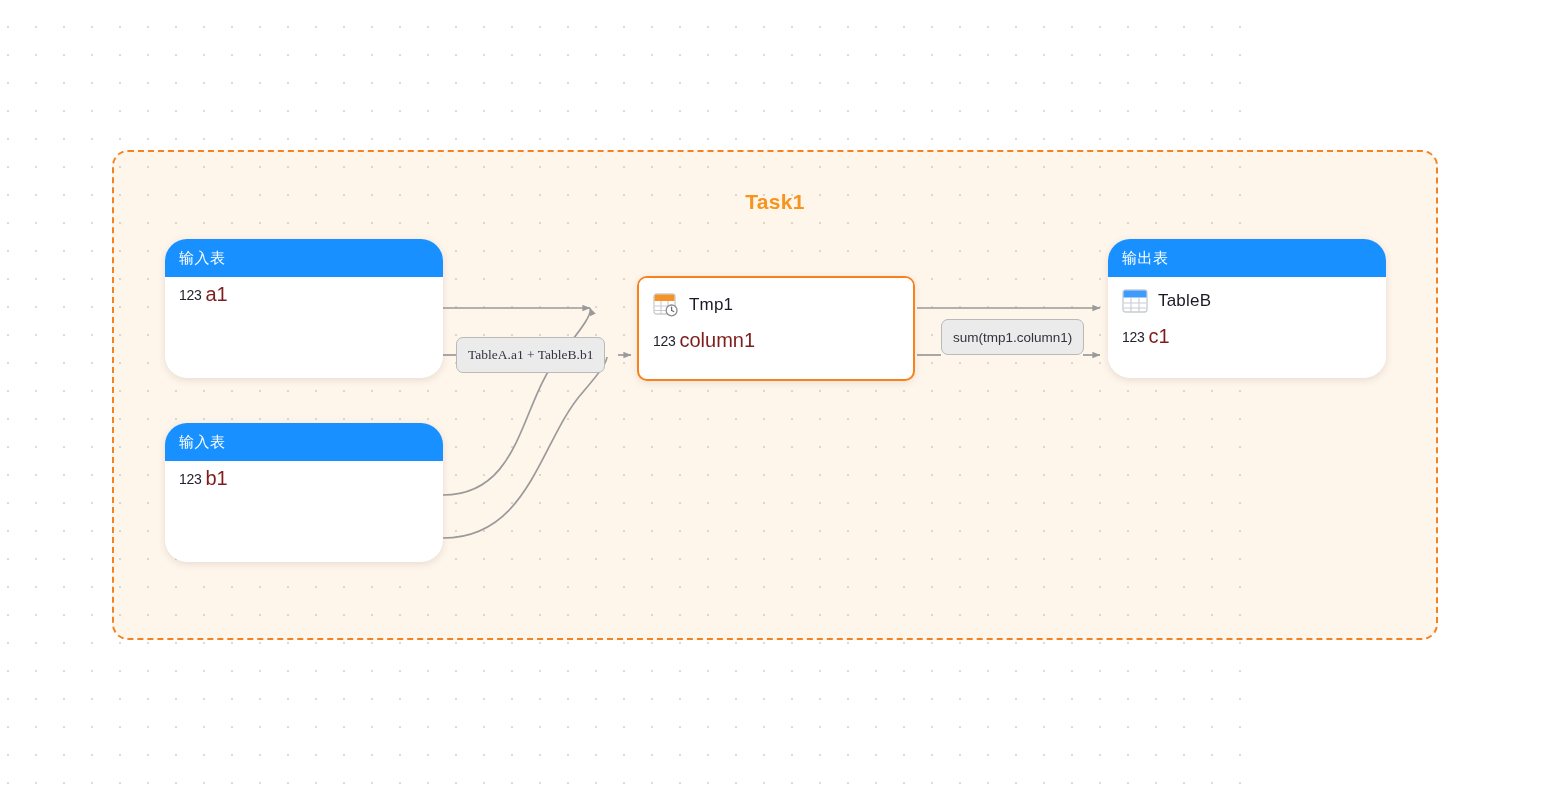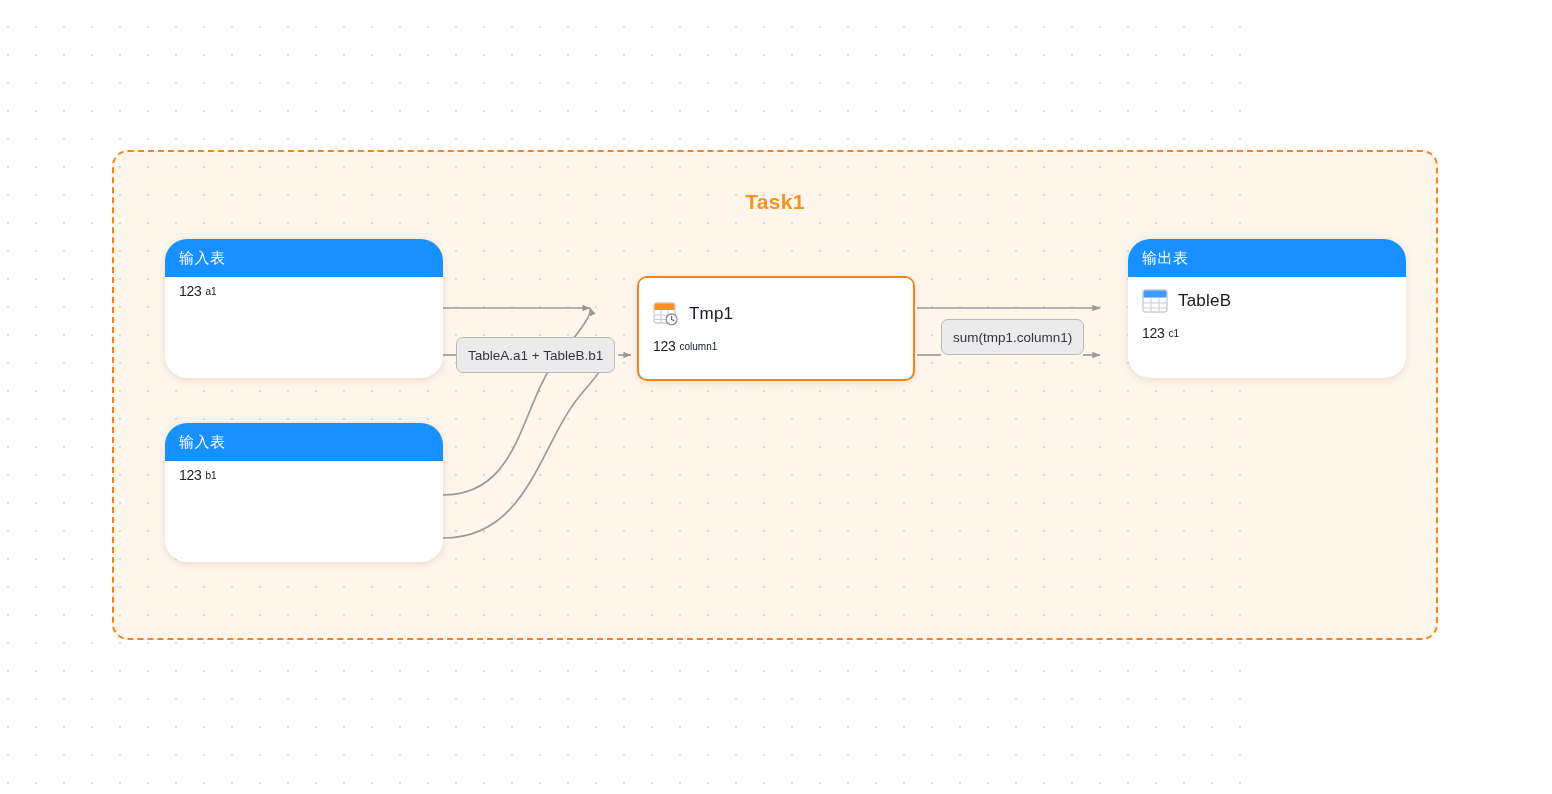--- a/index.html
+++ b/index.html
@@ -96,39 +96,39 @@
     padding: 6px 14px 16px 14px;
     gap: 4px;
   }
   .field-type {
     font-size: 14px;
     color: #22222c;
     font-family: "Liberation Sans", sans-serif;
     letter-spacing: -0.3px;
   }
   .field-name {
-    font-size: 10px;
-    color: #0f172a;
+    font-size: 20px;
+    color: #7f1d1d;
   }
 
   
   .tbl-icon {
     width: 26px;
     height: 24px;
     flex: 0 0 auto;
     position: relative;
   }
 
   
   #node-tmp1 {
     border: 2px solid #F7821B;
     border-radius: 10px;
     box-shadow: 0 2px 7px rgba(120, 95, 70, 0.13);
   }
-  #node-tmp1 .node-title-row { padding-top: 24px; }
+  #node-tmp1 .node-title-row { padding-top: 15px; }
 
   
   .edge-chip {
     position: absolute;
     box-sizing: border-box;
     background: #EBEBEB;
     border: 1px solid #B9B9B9;
     border-radius: 7px;
     color: #333340;
     font-size: 13.5px;
@@ -222,21 +222,21 @@
         </span>
         <span class="node-title">Tmp1</span>
       </div>
       <div class="node-field-row">
         <span class="field-type">123</span>
         <span class="field-name">column1</span>
       </div>
     </div>
   </div>
 
-  <div class="node" id="node-tableC" style="left:1108px; top:239px; width:278px; height:139px;margin-left:20px;">
+  <div class="node" id="node-tableC" style="left:1108px; top:239px; width:278px; height:139px;">
     <div class="node-header">
       <span>输出表</span>
     </div>
     <div class="node-body">
       <div class="node-title-row">
         <span class="tbl-icon">
           <svg width="26" height="24" viewBox="0 0 26 24">
             <rect x="1" y="1" width="24" height="22" rx="2.5" fill="#ffffff" stroke="#c9cbd1" stroke-width="1.3"></rect>
             <path d="M1.5,3.5 a2,2 0 0 1 2,-2 h19 a2,2 0 0 1 2,2 v5 h-23 z" fill="#3C9BFB"></path>
             <g stroke="#c9cbd1" stroke-width="1.1">
@@ -249,17 +249,17 @@
         </span>
         <span class="node-title">TableB</span>
       </div>
       <div class="node-field-row">
         <span class="field-type">123</span>
         <span class="field-name">c1</span>
       </div>
     </div>
   </div>
 
-  <div class="edge-chip" id="chip-expr1" style="left:456px; top:337px;">TableA.a1 + TableB.b1</div>
+  <div class="edge-chip" id="chip-expr1" style="left:456px; top:337px;font-family:Liberation Serif, serif;">TableA.a1 + TableB.b1</div>
 
   <div class="edge-chip" id="chip-expr2" style="left:941px; top:319px;">sum(tmp1.column1)</div>
 
 </div>
 
 </body></html>

